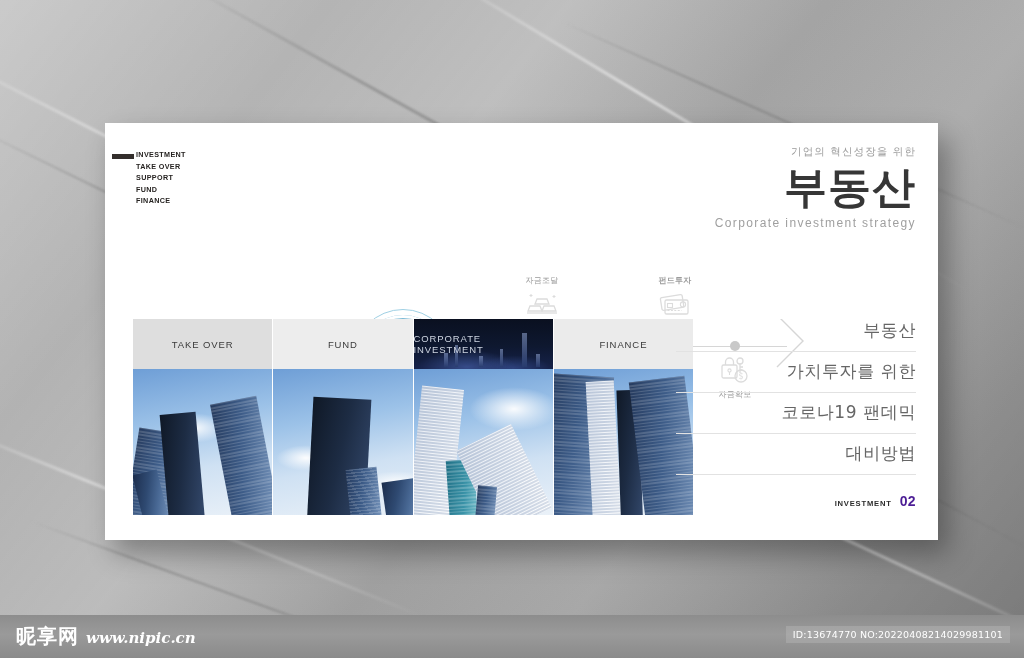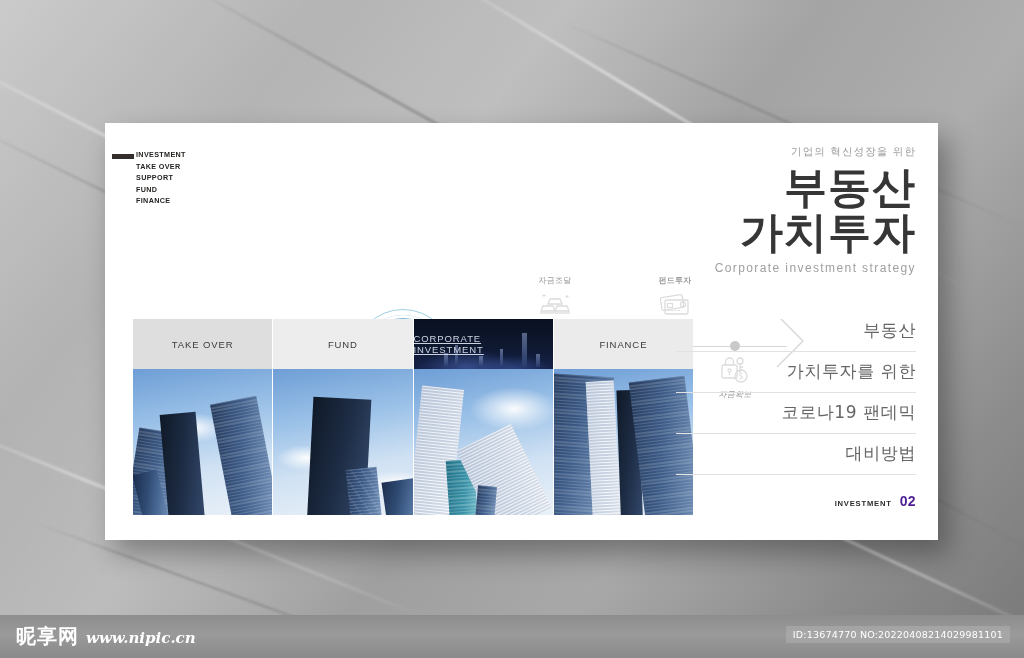--- a/index.html
+++ b/index.html
@@ -139,21 +139,21 @@
   .tl-node.above { top: 2px; }
   .tl-node.below { top: 80px; }
   .tl-label {
     font-size: 8px;
     color: #9b9b9b;
     letter-spacing: 0.2px;
     white-space: nowrap;
     font-family: "DejaVu Sans", "Liberation Sans", sans-serif;
   }
   .tl-node.above .tl-label { margin-bottom: 3px; }
-  .tl-node.below .tl-label { margin-top: 2px; font-style: italic; }
+  .tl-node.below .tl-label { margin-top: 2px; }
   .tl-ico { height: 34px; display: flex; align-items: center; justify-content: center; }
 
   
   .tabbar {
     position: absolute;
     left: 28px;
     top: 196px;
     width: 560px;
     height: 50px;
     display: flex;
@@ -170,21 +170,20 @@
   }
   .tab:last-child { border-right: none; }
   .tab.shade-a { background: #dedede; }
   .tab.shade-b { background: #ededed; }
   .tab.shade-c { background: #ebebeb; }
   .tab.active {
     color: #cdd4e0;
     position: relative;
     overflow: hidden;
     background: #c2410c;
-    text-decoration: underline;
   }
   .tab.active .night {
     position: absolute;
     inset: 0;
     background:
       radial-gradient(ellipse 70px 24px at 38% 96%, rgba(80,110,190,0.55), rgba(0,0,0,0) 70%),
       radial-gradient(ellipse 52px 18px at 72% 98%, rgba(70,100,180,0.45), rgba(0,0,0,0) 70%),
       linear-gradient(180deg, #0a1020 0%, #0e1830 55%, #16224a 100%);
   }
   .tab.active .tower {
@@ -417,21 +416,21 @@
             <circle cx="17" cy="29" r="1.7" fill="none" stroke="#dcdcdc" stroke-width="1.3"></circle>
             <path d="M8 18 L13 14 L18 16 L25 9" fill="none" stroke="#dcdcdc" stroke-width="1.3"></path>
             <circle cx="13" cy="14" r="1.3" fill="none" stroke="#dcdcdc" stroke-width="1.1"></circle>
             <circle cx="18" cy="16" r="1.3" fill="none" stroke="#dcdcdc" stroke-width="1.1"></circle>
             <text x="9" y="12" font-size="7" fill="#dcdcdc" font-family="DejaVu Sans, sans-serif">$</text>
           </svg>
         </div>
         <div class="tl-label">투자기획</div>
       </div>
 
-      <div class="tl-node above" style="left:65px;text-align:center;">
+      <div class="tl-node above" style="left:52px;text-align:center;">
         <div class="tl-label">자금조달</div>
         <div class="tl-ico">
           <svg width="36" height="30" viewBox="0 0 36 30">
             <path d="M13 8 h10 l2 5 h-14 z" fill="none" stroke="#dcdcdc" stroke-width="1.3"></path>
             <path d="M6 15 h10 l2 5 h-14 z" fill="none" stroke="#dcdcdc" stroke-width="1.3"></path>
             <path d="M20 15 h10 l2 5 h-14 z" fill="none" stroke="#dcdcdc" stroke-width="1.3"></path>
             <path d="M3 22 h30" stroke="#dcdcdc" stroke-width="1.3"></path>
             <path d="M7 3 v3 M5.5 4.5 h3 M30 4 v3 M28.5 5.5 h3" stroke="#dcdcdc" stroke-width="1.1"></path>
           </svg>
         </div>
@@ -534,21 +533,20 @@
         <div class="bld glass" style="left:-10%; width:46%; height:100%; transform:rotate(4deg);"></div>
         <div class="bld pale" style="left:28%;  width:20%; height:96%; transform:rotate(-3deg);"></div>
         <div class="bld dark" style="left:48%;  width:16%; height:90%; transform:rotate(-2deg);"></div>
         <div class="bld glass" style="left:66%;  width:40%; height:98%; transform:rotate(-7deg);"></div>
       </div>
     </div>
 
     <div class="head-col">
       <div class="kicker">기업의 혁신성장을 위한</div>
       <div class="big1">부동산</div>
-      <div class="big2">가치투자</div>
       <div class="sub-en">Corporate investment strategy</div>
     </div>
 
     <div class="list-col">
       <div class="list-row">
         <div class="list-txt">부동산</div>
       </div>
       <div class="list-row">
         <div class="list-txt">가치투자를 위한</div>
       </div>

